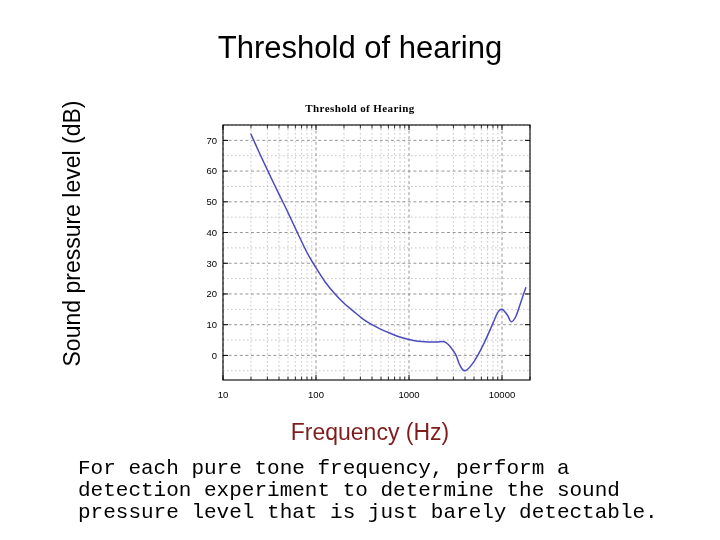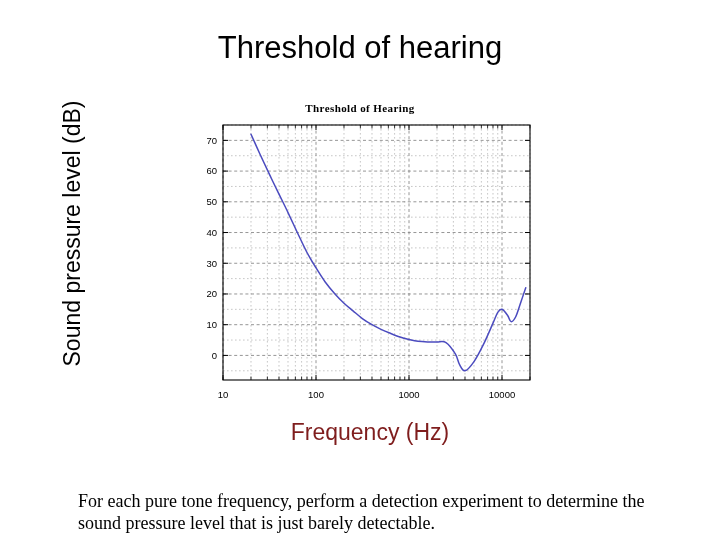--- a/index.html
+++ b/index.html
@@ -86,25 +86,24 @@
     width: 350px;
     height: 290px;
   }
 
   
   #caption {
     position: absolute;
     left: 78px;
     top: 458px;
     width: 580px;
-    font-family: Liberation Serif, serif;
-    font-size: 18px;
+    font-family: Liberation Mono, monospace;
+    font-size: 21px;
     line-height: 22px;
     color: #000000;
-    margin-top: 32px;
   }
 
   .tick-text {
     font-family: "Liberation Sans", sans-serif;
     font-size: 9.5px;
     fill: #000000;
   }
 </style>
 </head>
 <body>

